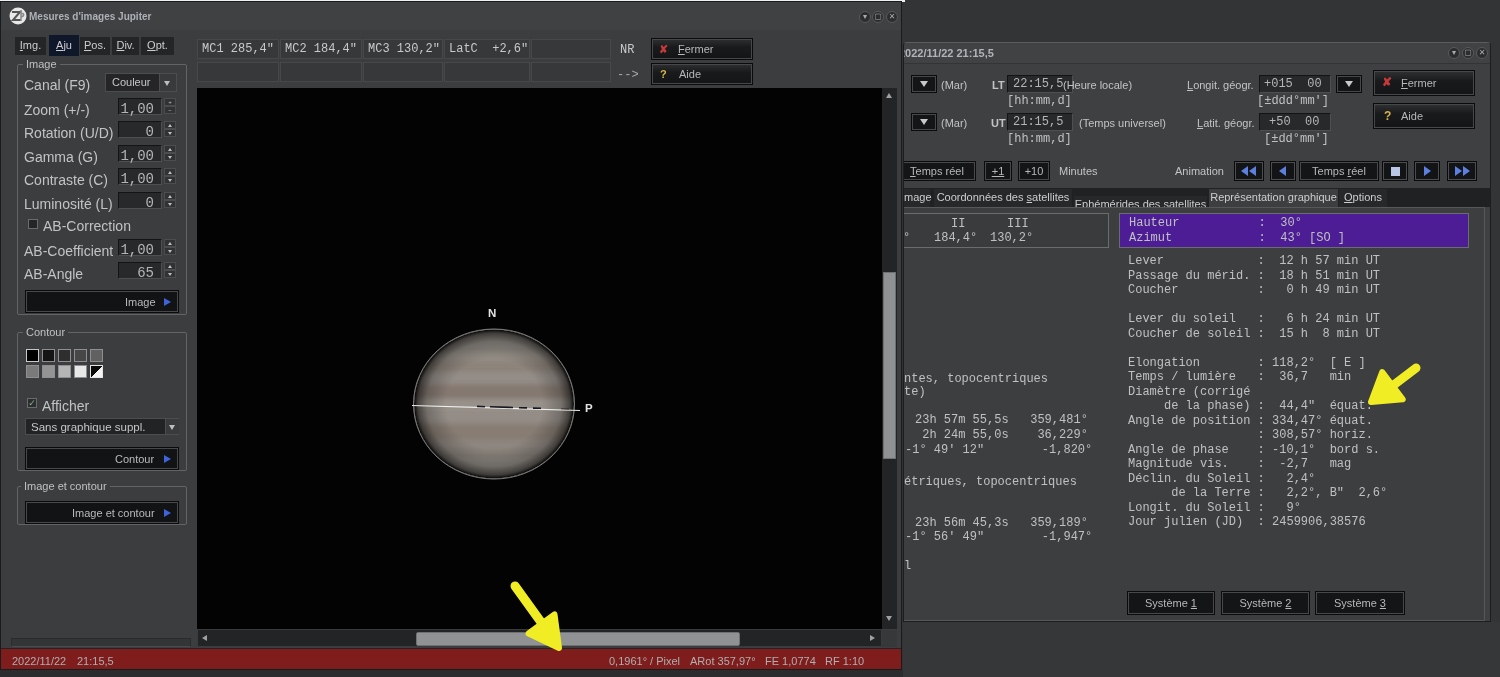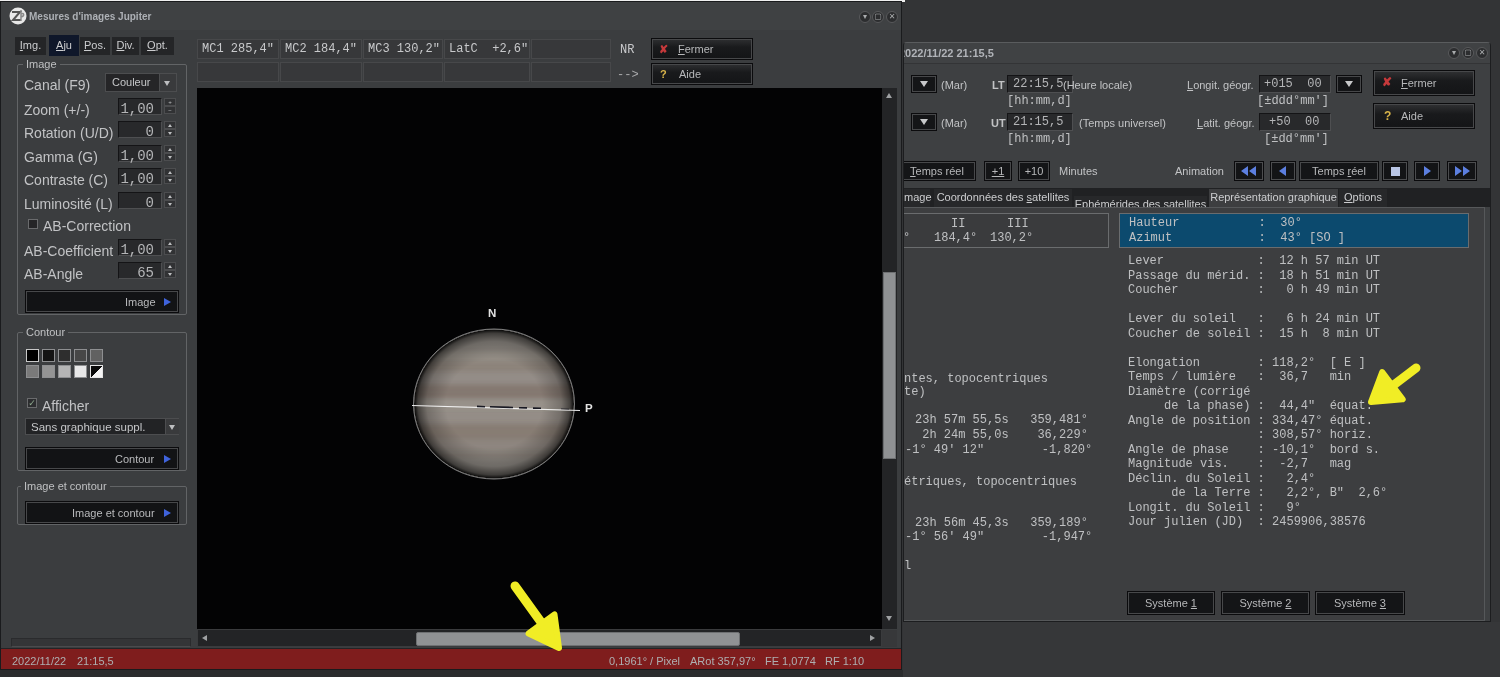--- a/index.html
+++ b/index.html
@@ -121,21 +121,21 @@
     <pre class="abs" style="left:0px;top:164px">ntes, topocentriques</pre>
     <pre class="abs" style="left:0px;top:177px">te)</pre>
     <pre class="abs" style="left:11px;top:205px">23h 57m 55,5s   359,481°</pre>
     <pre class="abs" style="left:11px;top:220px"> 2h 24m 55,0s    36,229°</pre>
     <pre class="abs" style="left:1px;top:235px">-1° 49' 12"        -1,820°</pre>
     <pre class="abs" style="left:0px;top:267px">étriques, topocentriques</pre>
     <pre class="abs" style="left:11px;top:308px">23h 56m 45,3s   359,189°</pre>
     <pre class="abs" style="left:1px;top:322px">-1° 56' 49"        -1,947°</pre>
     <pre class="abs" style="left:0px;top:351px">l</pre>
 
-    <div class="abs" style="left:215px;top:5px;width:350px;height:35px;border:1px solid #6a6c6e;background:#0c4a6e">
+    <div class="abs" style="left:215px;top:5px;width:350px;height:35px;border:1px solid #6a6c6e;background:#4c1d95">
       <pre style="position:absolute;left:9px;top:2px">Hauteur           :  30°
 Azimut            :  43° [SO ]</pre>
     </div>
 
     <pre class="abs" style="left:224px;top:46px">Lever             :  12 h 57 min UT
 Passage du mérid. :  18 h 51 min UT
 Coucher           :   0 h 49 min UT
 
 Lever du soleil   :   6 h 24 min UT
 Coucher de soleil :  15 h  8 min UT

